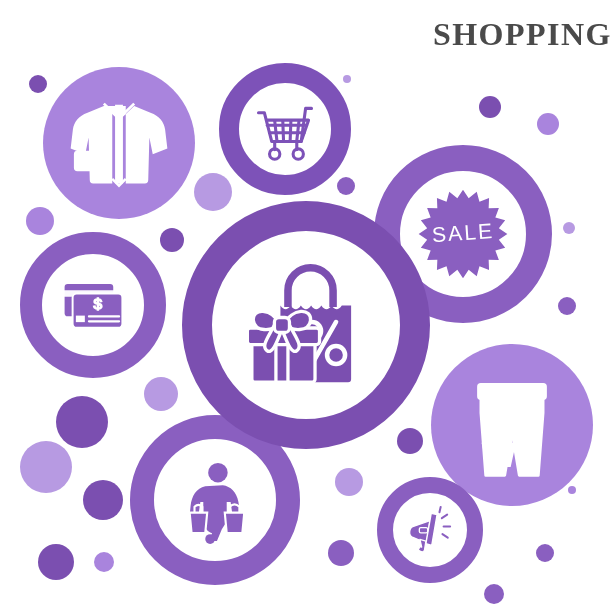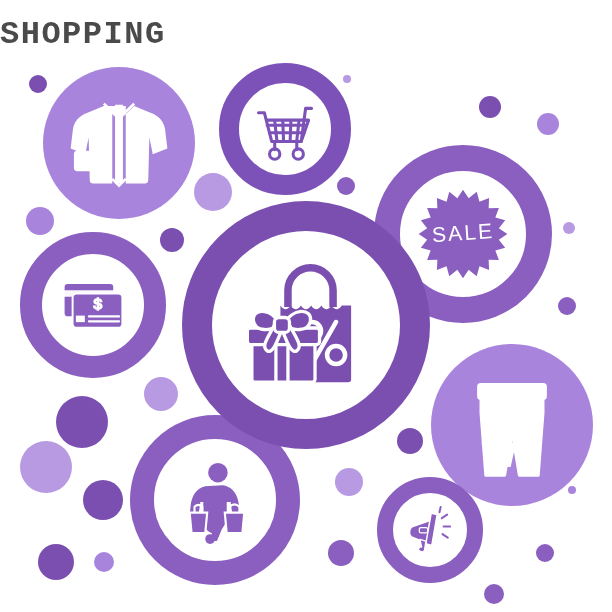--- a/index.html
+++ b/index.html
@@ -12,26 +12,26 @@
     position:relative;
     width:612px;
     height:612px;
     background:#ffffff;
     overflow:hidden;
   }
   #title{
     position:absolute;
     left:0; right:0;
     top:16px;
-    text-align:left;
+    text-align:right;
     font-size:32px;
     font-weight:bold;
     letter-spacing:1.5px;
     color:#4a4a4a;
-    font-family:Liberation Mono, monospace;
+    font-family:Liberation Serif, serif;
     user-select:none;
   }
   .node{
     position:absolute;
     border-radius:50%;
     box-sizing:border-box;
   }
   .node.filled{ }
   .node.ring{ background:#ffffff; }
   .node svg{ display:block; width:100%; height:100%; }

